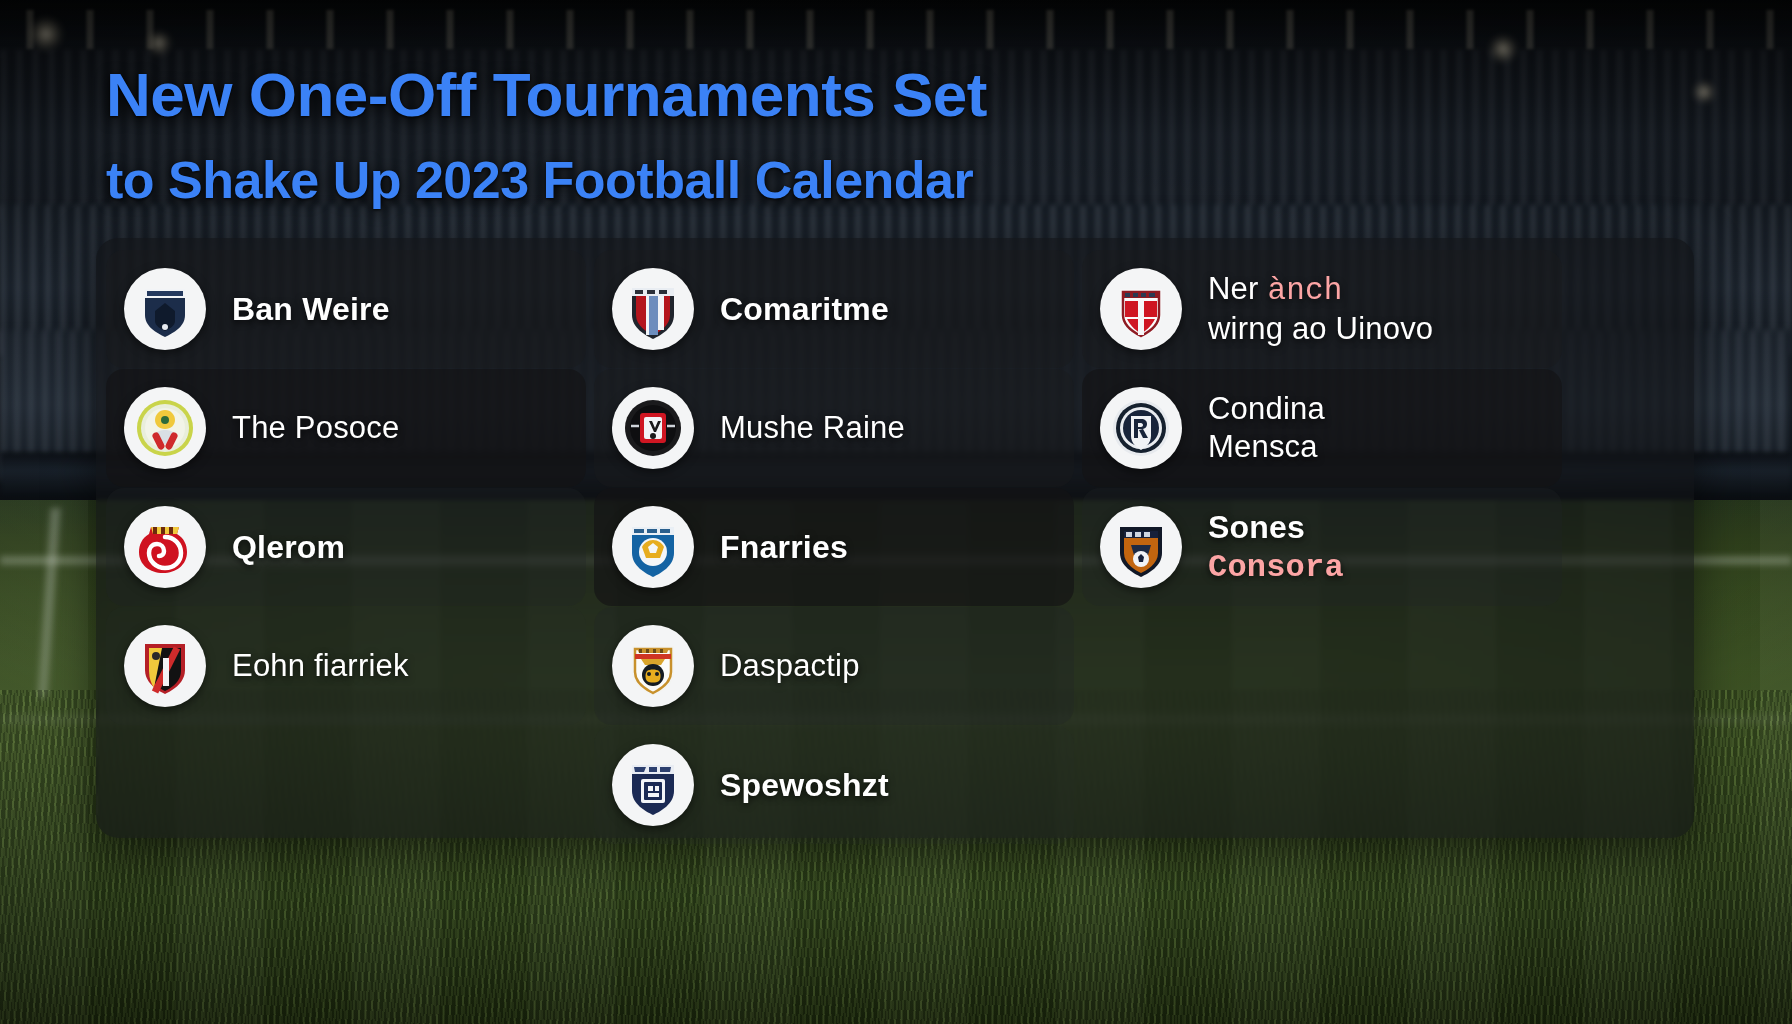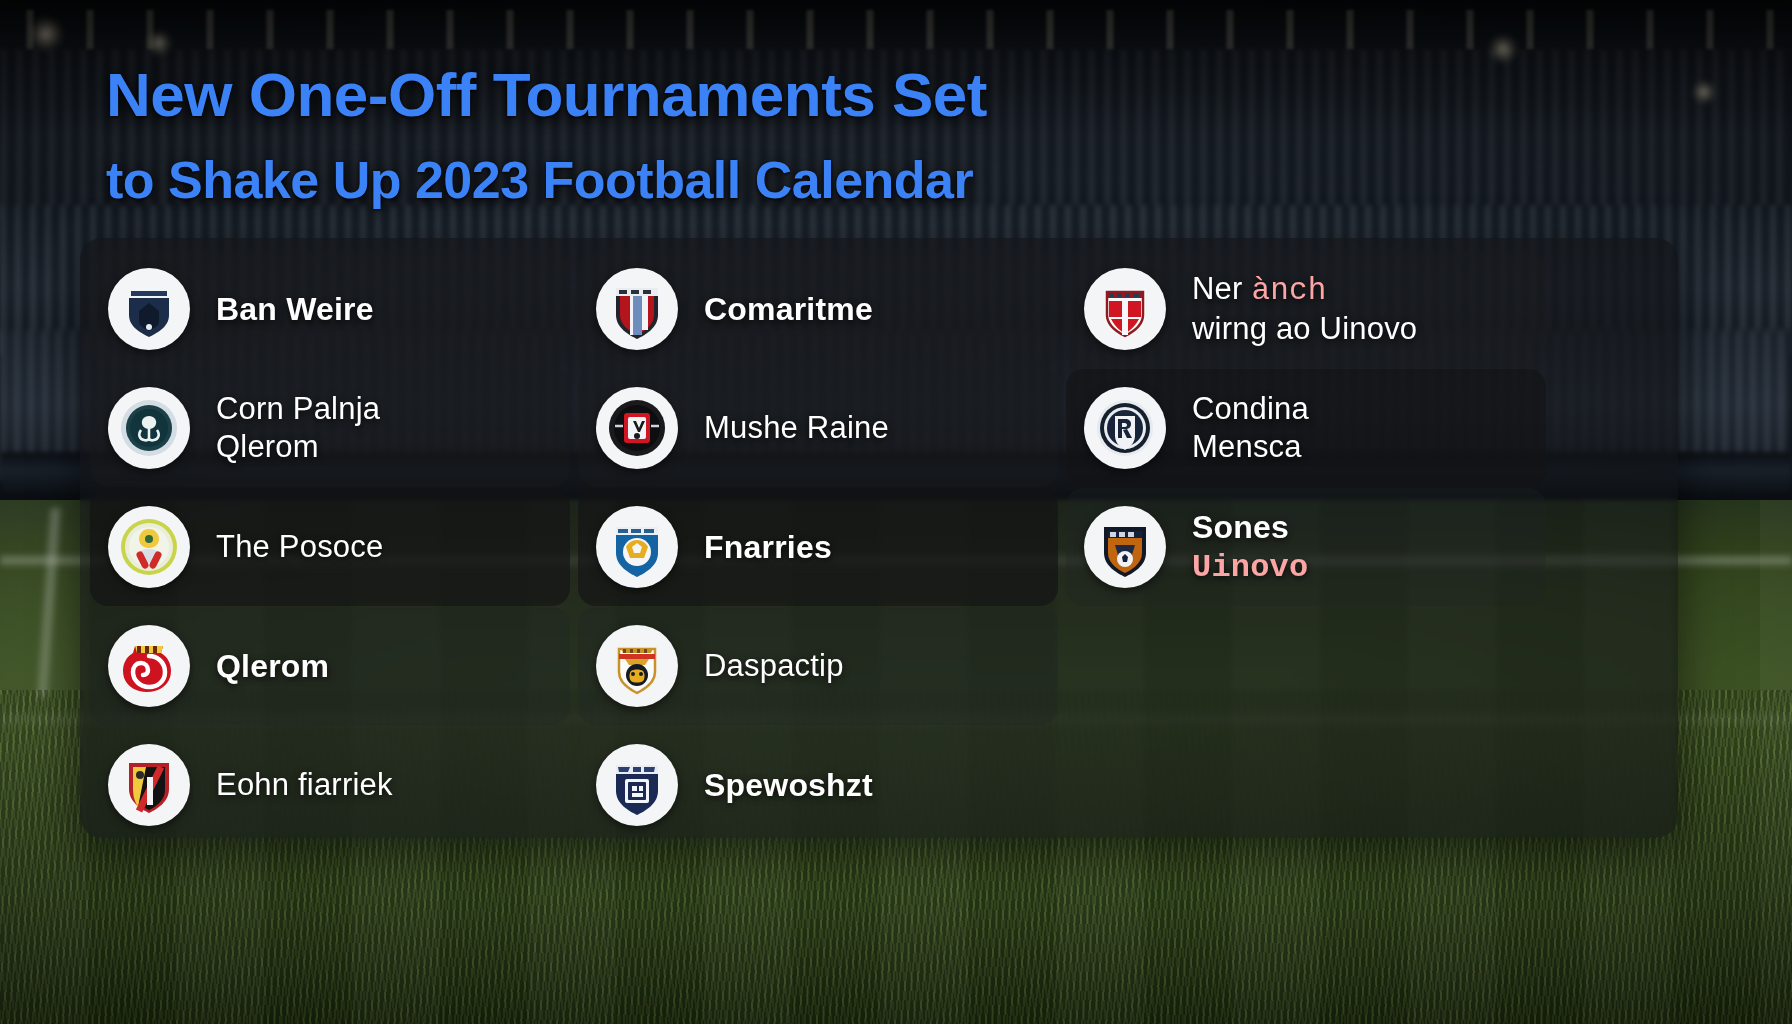--- a/index.html
+++ b/index.html
@@ -125,21 +125,21 @@
     font-weight:bold;
     letter-spacing:-0.5px;
     text-shadow:0 3px 14px rgba(0,0,0,0.88), 0 1px 3px rgba(0,0,0,0.95);
     z-index:6;
   }
   .headline .l1 { display:block; font-size:62px; line-height:74px; white-space:nowrap; }
   .headline .l2 { display:block; font-size:52px; line-height:66px; white-space:nowrap;margin-top:15px; }
 
   
   .panel {
-    position:absolute; left:80px; top:238px; width:1598px; height:600px;
+    position:absolute; left:96px; top:238px; width:1598px; height:600px;
     border-radius:22px;
     background:rgba(16,18,21,0.62);
     backdrop-filter:blur(2px);
     box-shadow:0 14px 48px rgba(0,0,0,0.55);
     z-index:5;
     padding:12px 10px;
   }
   .panel-inner {
     display:grid;
     grid-template-columns:480px 480px 480px;
@@ -226,36 +226,20 @@
     <svg viewBox="0 0 64 64">
               <path d="M12 12h40v26c0 12-12 18-20 22-8-4-20-10-20-22z" fill="#1c2d4a"></path>
       <path d="M12 12h40v9H12z" fill="#f2f4f7"></path>
               <path d="M14 14h36v5H14z" fill="#24395e"></path>
       <path d="M32 26l10 8v10c0 5-6 8-10 10-4-2-10-5-10-10V34z" fill="#0f1a2c"></path>
       <circle cx="32" cy="50" r="3" fill="#e7ebf1"></circle>
             </svg>
           </div>
           <div class="label bold">
             <span class="ln">Ban Weire</span>
-          </div>
-        </div>
-        <div class="row dim">
-          <div class="badge">
-    <svg viewBox="0 0 64 64">
-              <circle cx="32" cy="32" r="28" fill="#d4dde3"></circle>
-      <circle cx="32" cy="32" r="23" fill="#1b4047"></circle>
-      <circle cx="32" cy="32" r="19" fill="#12343c"></circle>
-      <path d="M32 20c5 0 8 4 7 8-1 4-5 5-7 5s-6-1-7-5c-1-4 2-8 7-8z" fill="#eaf3f1"></path>
-      <path d="M24 34c-3 4-2 9 3 10 3 1 5-1 5-1M40 34c3 4 2 9-3 10-3 1-5-1-5-1" stroke="#eaf3f1" stroke-width="2.6" fill="none"></path>
-      <path d="M32 33v12" stroke="#eaf3f1" stroke-width="2.6"></path>
-            </svg>
-          </div>
-          <div class="label light">
-            <span class="ln">Corn Palnja</span>
-            <span class="ln">Qlerom</span>
           </div>
         </div>
         <div class="row darker">
           <div class="badge">
     <svg viewBox="0 0 64 64">
               <circle cx="32" cy="32" r="28" fill="#c9d44a"></circle>
       <circle cx="32" cy="32" r="24" fill="#e9eedb"></circle>
       <circle cx="32" cy="32" r="20" fill="#f2f4e8"></circle>
       <path d="M32 14c6 0 10 5 10 10s-4 9-10 9-10-4-10-9 4-10 10-10z" fill="#f0c93c"></path>
       <path d="M20 40c3-5 8-6 12-6s9 1 12 6c-4 6-8 8-12 8s-8-2-12-8z" fill="#d9dfe4"></path>
@@ -421,18 +405,18 @@
       <path d="M15 16h34v22c0 11-11 17-17 20-6-3-17-9-17-20z" fill="#c2650f"></path>
       <path d="M15 16h34v7H15z" fill="#16203a"></path>
       <path d="M17 17h6v5h-6zM26 17h6v5h-6zM35 17h6v5h-6z" fill="#cfd6e2"></path>
       <path d="M22 30h20l-3 10H25z" fill="#1d2a44"></path>
       <circle cx="32" cy="44" r="8" fill="#f1f3f6"></circle>
       <path d="M32 39l3 3-1 5h-4l-1-5z" fill="#16203a"></path>
             </svg>
           </div>
           <div class="label bold">
             <span class="ln">Sones</span>
-            <span class="ln"><span class="gold">Uinovo</span></span>
+            <span class="ln"><span class="gold">Consora</span></span>
           </div>
         </div>
       </div>
     </div>
 </div>
 
 </body></html>

